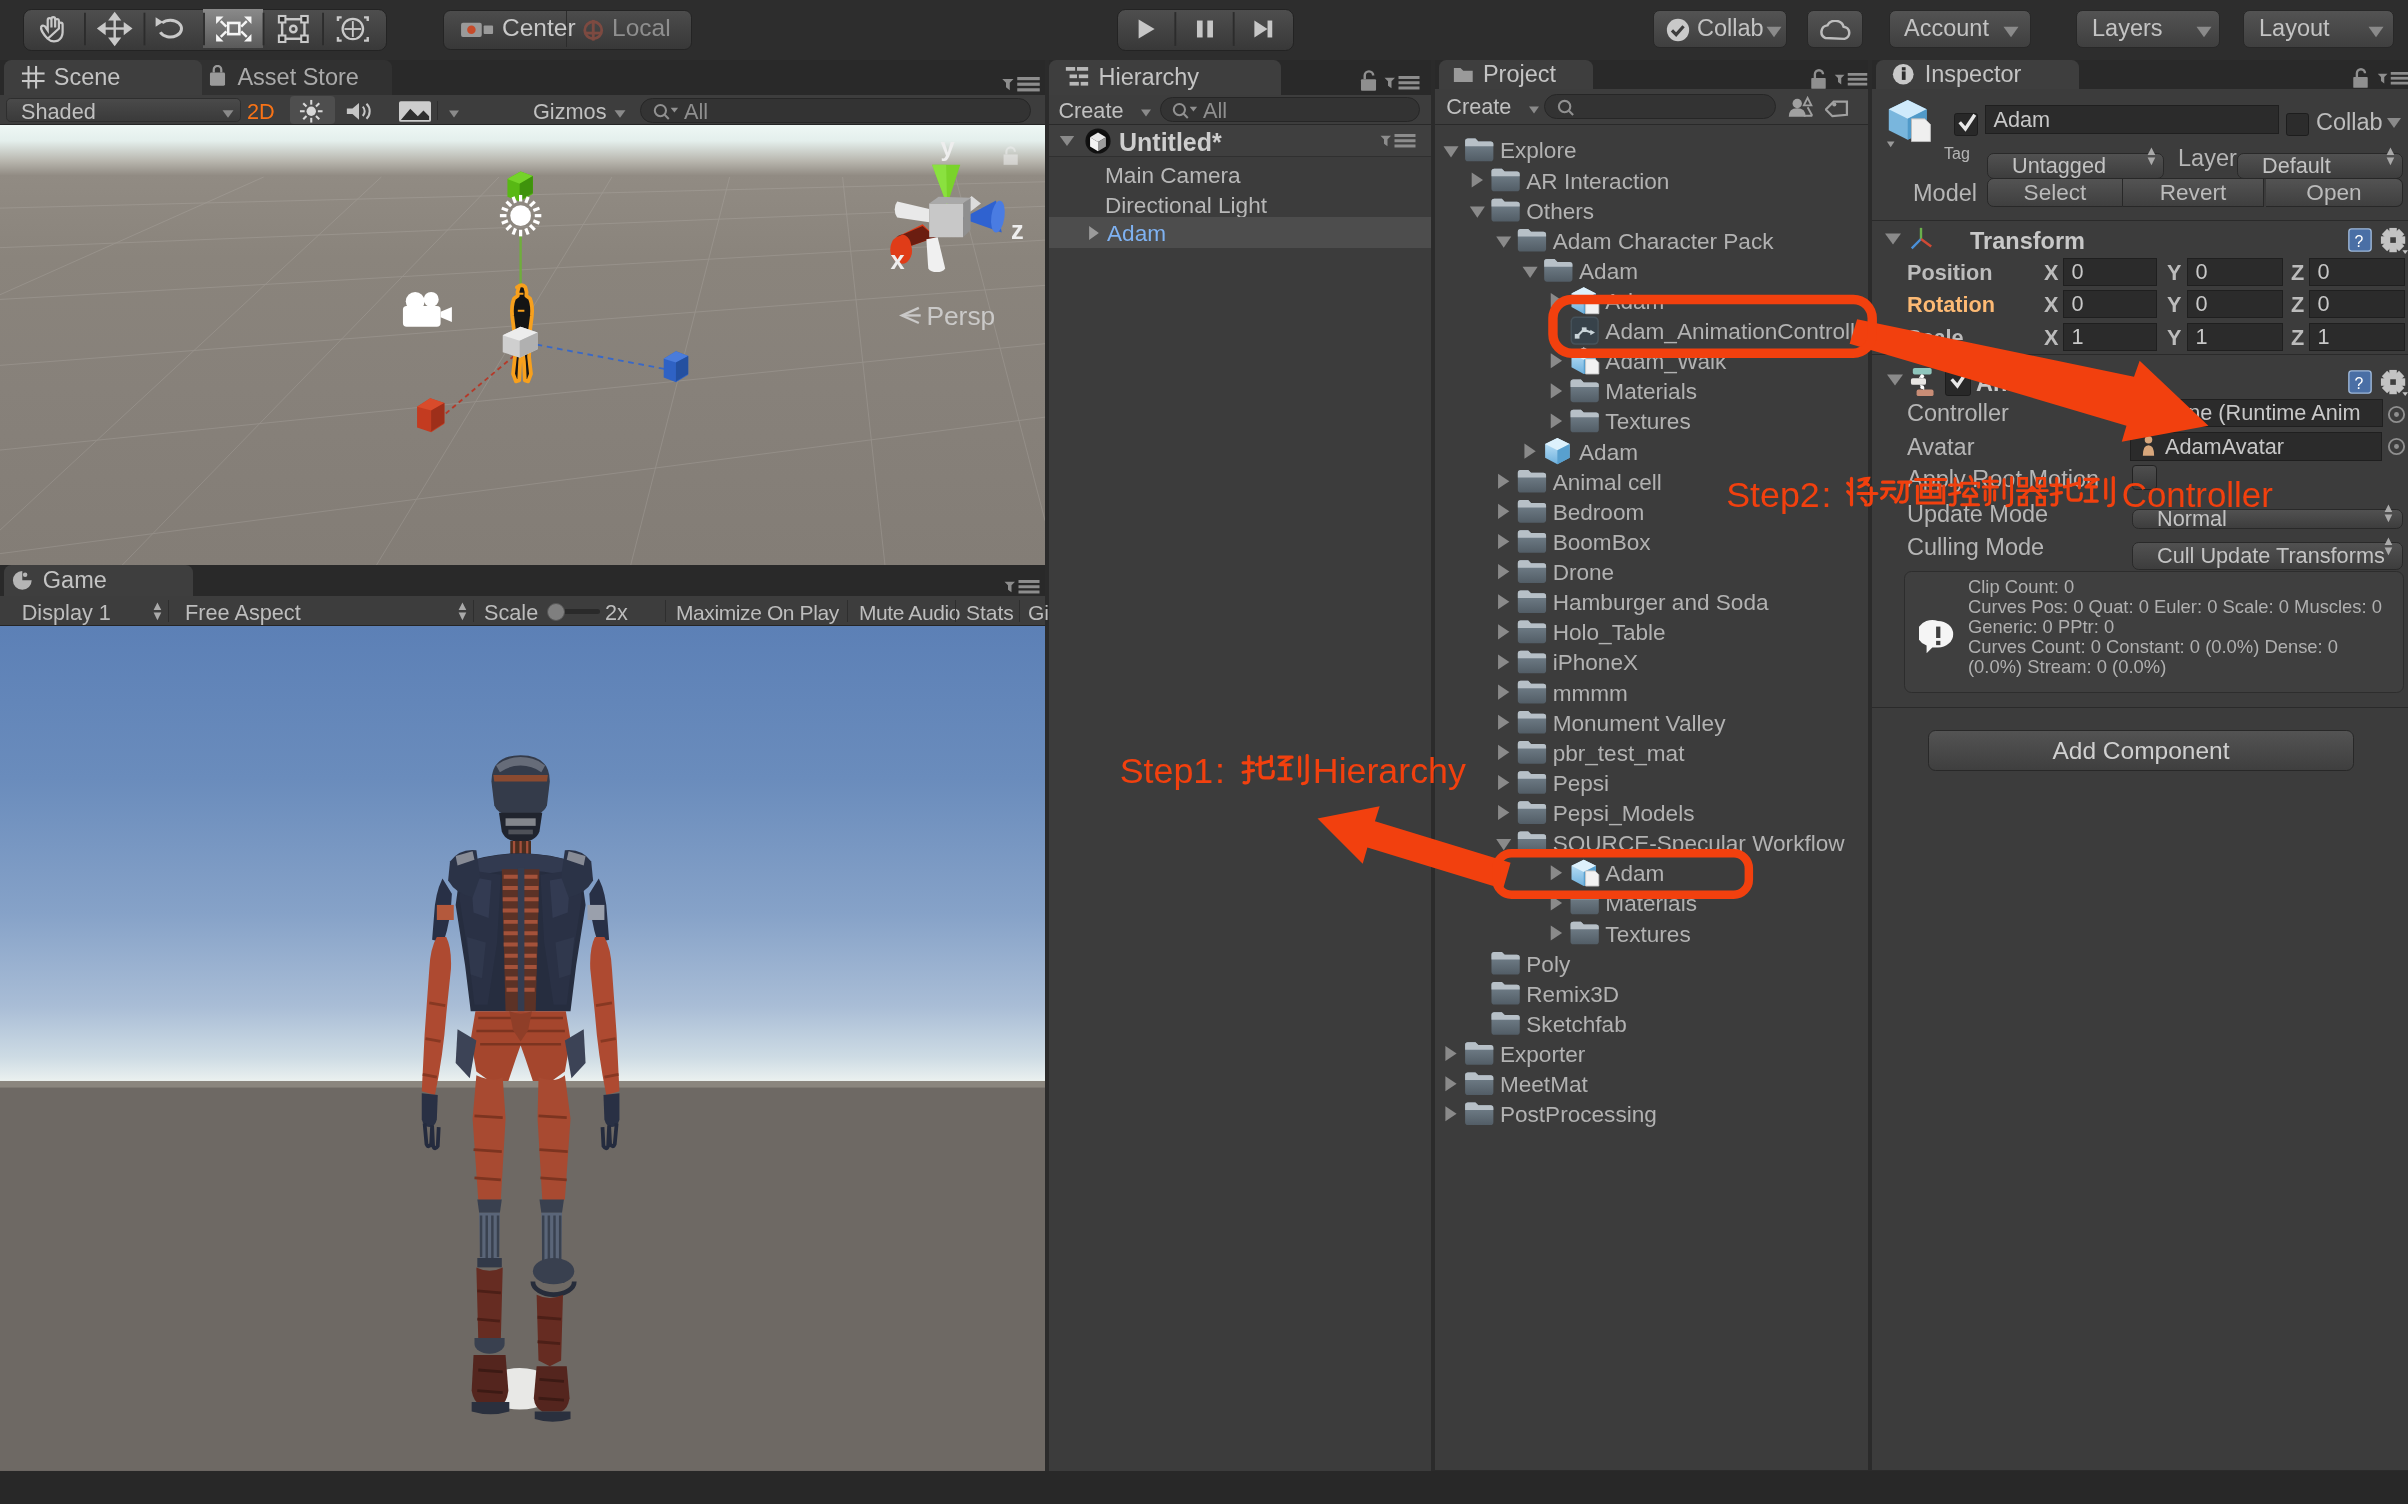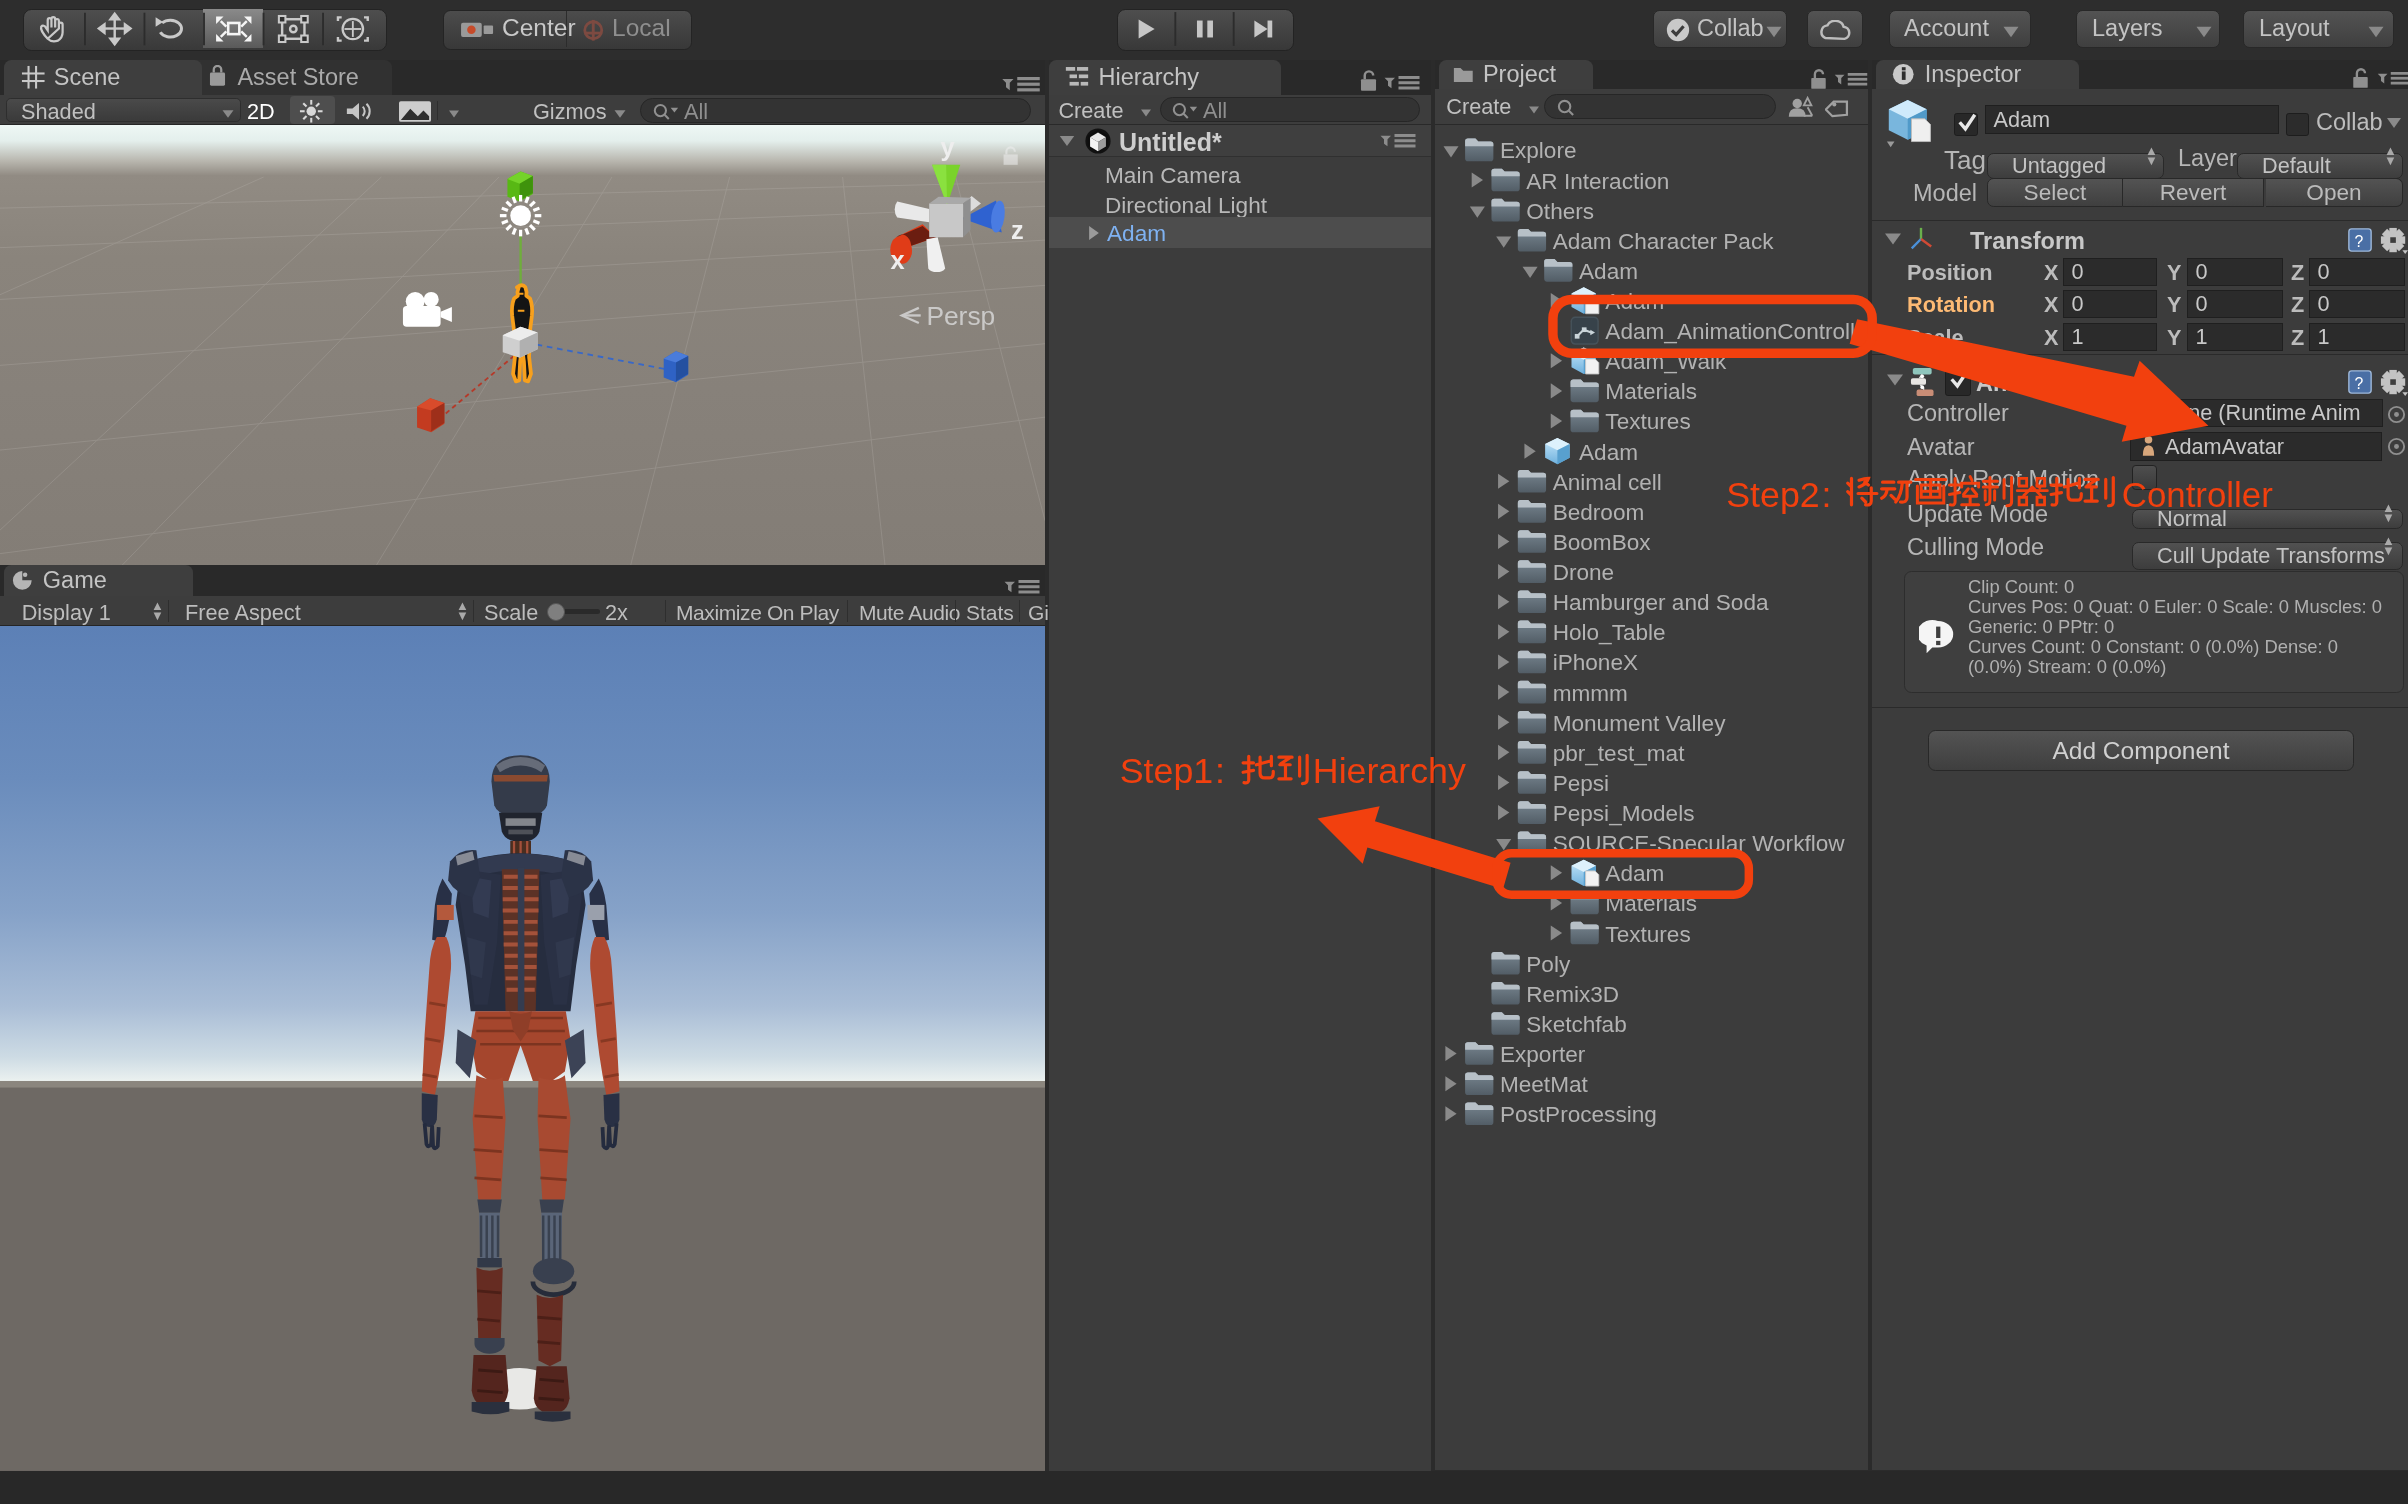--- a/index.html
+++ b/index.html
@@ -160,21 +160,21 @@
       <path d="M0 2 h12 l-4 4 v8 l-4 -3 v-5 z" fill="#8d8d8d"></path>
       <rect x="16" y="0" width="24" height="3.4" fill="#8d8d8d"></rect>
       <rect x="16" y="6" width="24" height="3.4" fill="#8d8d8d"></rect>
       <rect x="16" y="12" width="24" height="3.4" fill="#8d8d8d"></rect>
     </svg>
   </div>
   <div class="abs" id="scenetoolbar" style="left:0;top:95px;width:1045px;height:30px;background:#3d3d3d;border-bottom:0.9px solid #252525;box-sizing:border-box;">
     <div class="abs" style="left:5.6px;top:2.8px;width:235px;height:24.5px;background:linear-gradient(#4a4a4a,#3a3a3a);border:0.9px solid #2e2e2e;border-radius:4.7px;box-sizing:border-box;"></div>
     <div class="abs" style="left:21px;top:3.8px;color:#c0c0c0;font-size:21.7px;">Shaded</div>
     <div class="abs tri-d" style="left:218px;top:12.2px;transform:scale(0.55);"></div>
-    <div class="abs" style="left:247px;top:3.8px;color:#ffffff;font-size:21.7px;">2D</div>
+    <div class="abs" style="left:247px;top:3.8px;color:#f97316;font-size:21.7px;">2D</div>
     <div class="abs" style="left:290px;top:0.9px;width:45px;height:28px;background:#4e4e4e;border-radius:3.8px;"></div>
     <svg class="abs" style="left:299px;top:3.8px;" width="24.5" height="24.5" viewBox="0 0 26 26">
       <circle cx="13" cy="13" r="5" fill="#d8d8d8"></circle>
       <g stroke="#d8d8d8" stroke-width="2.2">
         <line x1="13" y1="1" x2="13" y2="6"></line>
           <line x1="13" y1="20" x2="13" y2="25"></line>
         <line x1="1" y1="13" x2="6" y2="13"></line>
           <line x1="20" y1="13" x2="25" y2="13"></line>
         <line x1="4.5" y1="4.5" x2="8" y2="8"></line>
           <line x1="18" y1="18" x2="21.5" y2="21.5"></line>
@@ -704,21 +704,21 @@
     </svg>
     <div class="abs" style="left:82px;top:23.5px;width:21.7px;height:21.7px;background:#282828;border:0.9px solid #1d1d1d;border-radius:2.8px;"></div>
     <svg class="abs" style="left:83px;top:21px;" width="24.5" height="24.5" viewBox="0 0 26 26">
       <path d="M5 13 l6 7 10 -15" stroke="#e8e8e8" stroke-width="3.6" fill="none"></path>
     </svg>
     <div class="abs field" style="left:113px;top:16px;width:294px;height:29px;background:#2b2b2b;">Adam</div>
     <div class="abs" style="left:414px;top:23.5px;width:21px;height:21px;background:#2c2c2c;border:0.9px solid #1d1d1d;border-radius:2.8px;"></div>
     <div class="abs lbl" style="left:444px;top:20px;font-size:23.5px;color:#bdbdbd;">Collab</div>
     <div class="abs tri-d" style="left:512px;top:27px;transform:scale(0.7);"></div>
 
-    <div class="abs lbl" style="left:72px;top:56px;font-size:26px;">Tag</div>
+    <div class="abs lbl" style="left:72px;top:56px;font-size:16px;">Tag</div>
     <div class="abs ddown" style="left:115px;top:55px;width:177px;height:26px;">Untagged</div>
     <div class="abs updn" style="left:273px;top:57px;">▲<br>▼</div>
     <div class="abs lbl" style="left:306px;top:56px;font-size:23.5px;">Layer</div>
     <div class="abs ddown" style="left:365px;top:55px;width:166px;height:26px;">Default</div>
     <div class="abs updn" style="left:512px;top:57px;">▲<br>▼</div>
 
     <div class="abs lbl" style="left:41px;top:91px;font-size:23.5px;">Model</div>
     <div class="abs gbtn" style="left:115px;top:89px;width:136px;height:29px;border-radius:6.6px 0 0 6.6px;">Select</div>
     <div class="abs gbtn" style="left:251px;top:89px;width:141px;height:29px;border-radius:0;border-left:none;">Revert</div>
     <div class="abs gbtn" style="left:394px;top:89px;width:137px;height:29px;border-radius:0 6.6px 6.6px 0;border-left:none;">Open</div>

